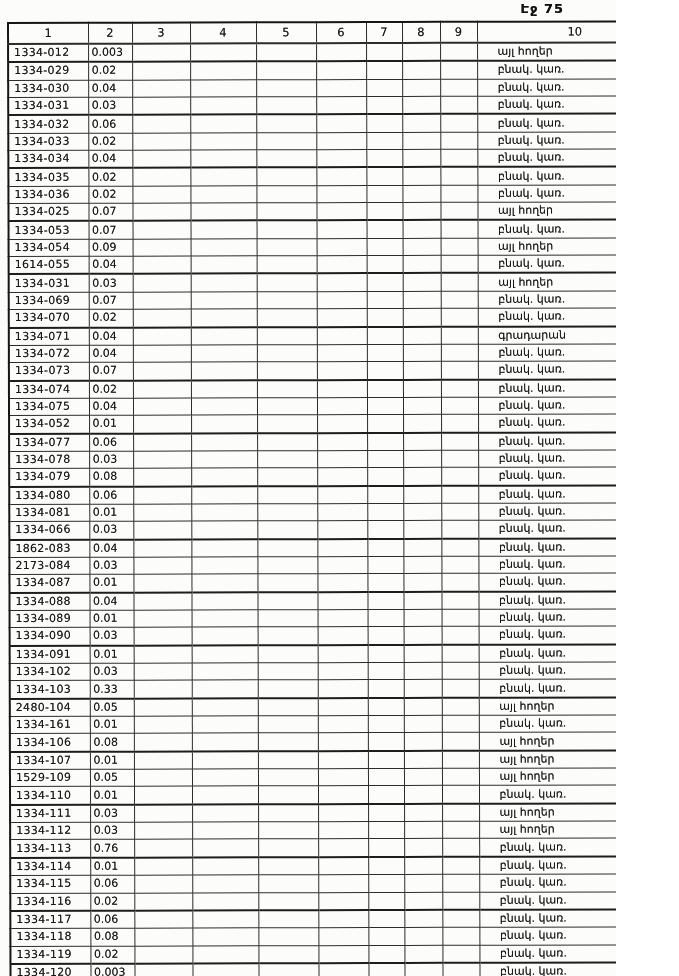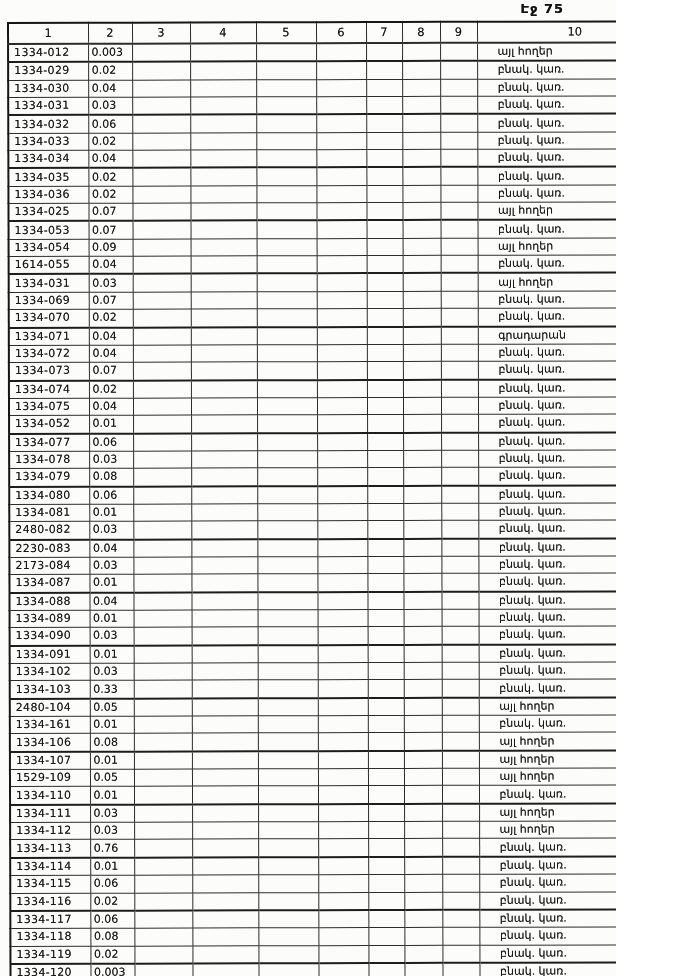--- a/index.html
+++ b/index.html
@@ -427,33 +427,33 @@
           <td class="c3"></td>
           <td class="c4"></td>
           <td class="c5"></td>
           <td class="c6"></td>
           <td class="c7"></td>
           <td class="c8"></td>
           <td class="c9"></td>
           <td class="c10">բնակ. կառ.</td>
         </tr>
         <tr>
-          <td class="c1">2480-082</td>
-          <td class="c2">0.03</td>
-          <td class="c3"></td>
-          <td class="c4"></td>
-          <td class="c5"></td>
-          <td class="c6"></td>
-          <td class="c7"></td>
-          <td class="c8"></td>
-          <td class="c9"></td>
-          <td class="c10">բնակ. կառ.</td>
-        </tr>
-        <tr>
-          <td class="c1">2230-083</td>
+          <td class="c1">1334-066</td>
+          <td class="c2">0.03</td>
+          <td class="c3"></td>
+          <td class="c4"></td>
+          <td class="c5"></td>
+          <td class="c6"></td>
+          <td class="c7"></td>
+          <td class="c8"></td>
+          <td class="c9"></td>
+          <td class="c10">բնակ. կառ.</td>
+        </tr>
+        <tr>
+          <td class="c1">1862-083</td>
           <td class="c2">0.04</td>
           <td class="c3"></td>
           <td class="c4"></td>
           <td class="c5"></td>
           <td class="c6"></td>
           <td class="c7"></td>
           <td class="c8"></td>
           <td class="c9"></td>
           <td class="c10">բնակ. կառ.</td>
         </tr>

